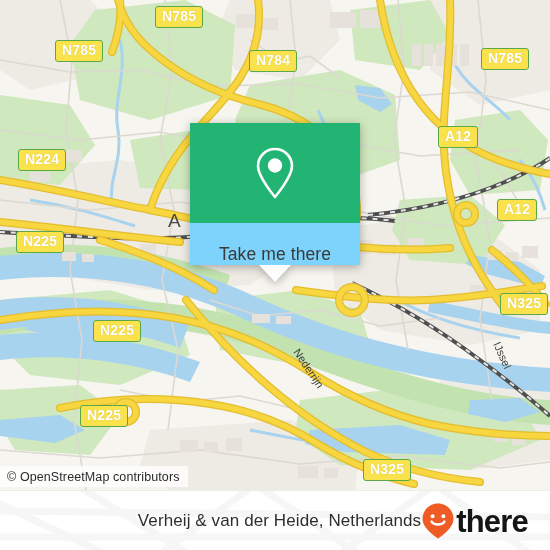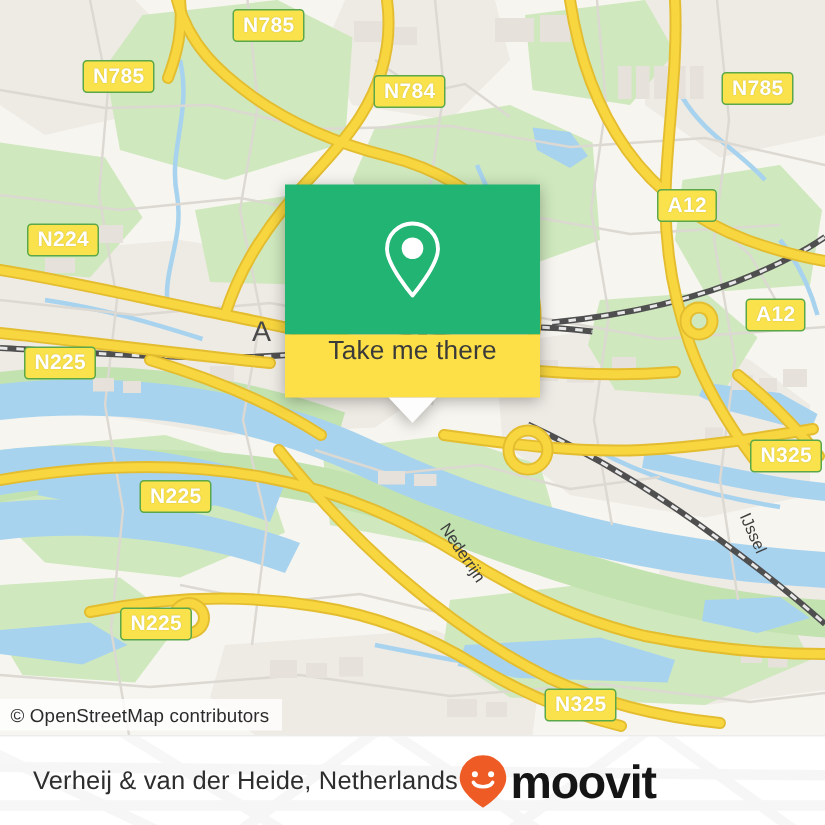--- a/index.html
+++ b/index.html
@@ -48,23 +48,23 @@
     width: 170px;
     z-index: 50;
     filter: drop-shadow(0 2px 5px rgba(0,0,0,0.30));
   }
   #popup-green {
     background: #22b473;
     height: 100px;
     display: flex; align-items: center; justify-content: center;
   }
   #popup-white {
-    background: #fde047;
+    background: #7dd3fc;
     height: 42px;
-    display: flex; align-items: flex-start; justify-content: center;
+    display: flex; align-items: flex-end; justify-content: center;
   }
   #popup-label {
     color: #3a3a3a;
     font-size: 17.5px;
     letter-spacing: .1px;
   }
   #popup-tail {
     position: absolute;
     left: 50%; top: 142px;
     margin-left: -16px;
@@ -85,22 +85,22 @@
   }
   #footer-watermark {
     position: absolute;
     left: 0; top: 0; width: 550px; height: 60px;
     opacity: .55;
   }
   #footer-inner {
     position: relative;
     width: 550px; height: 60px;
     display: flex; align-items: center;
-    justify-content: flex-start;
-    padding: 0 22px 0 22px;
+    justify-content: flex-end;
+    padding: 0 22px 0 39px;
   }
   #footer-title {
     font-size: 17px;
     color: #2e2e2e;
     letter-spacing: .1px;
     white-space: nowrap;
   }
   #brand {
     display: flex; align-items: center; gap: 1px;
   }
@@ -356,17 +356,17 @@
     </svg>
     <div id="footer-inner">
       <div id="footer-title">Verheij &amp; van der Heide, Netherlands</div>
       <div id="brand">
         <svg width="34" height="38" viewBox="0 0 34 38">
           <path d="M17 1.5 C8.4 1.5 1.5 8.4 1.5 17 C1.5 27 17 36.5 17 36.5 C17 36.5 32.5 27 32.5 17 C32.5 8.4 25.6 1.5 17 1.5 Z" fill="#ef5b25"></path>
           <circle cx="11.6" cy="14.2" r="2.0" fill="#ffffff"></circle>
           <circle cx="22.4" cy="14.2" r="2.0" fill="#ffffff"></circle>
           <path d="M10.6 19.6 C12.6 23.4 21.4 23.4 23.4 19.6" fill="none" stroke="#ffffff" stroke-width="2.4" stroke-linecap="round"></path>
         </svg>
-        <span id="brand-word">moovit</span>
+        <span id="brand-word">there</span>
       </div>
     </div>
   </div>
 </div>
 
 </body></html>

